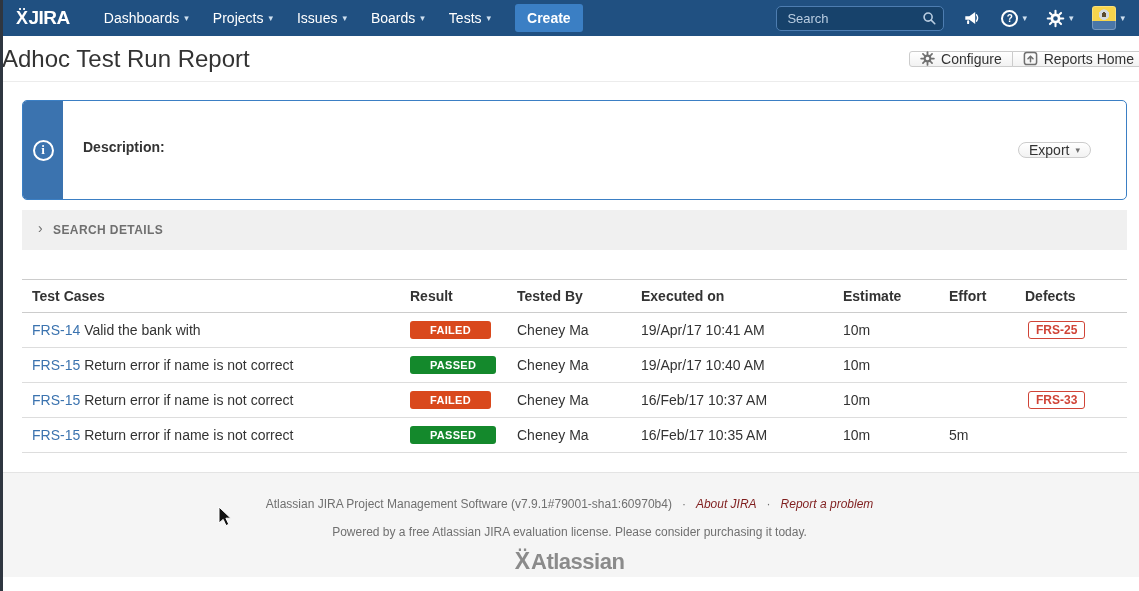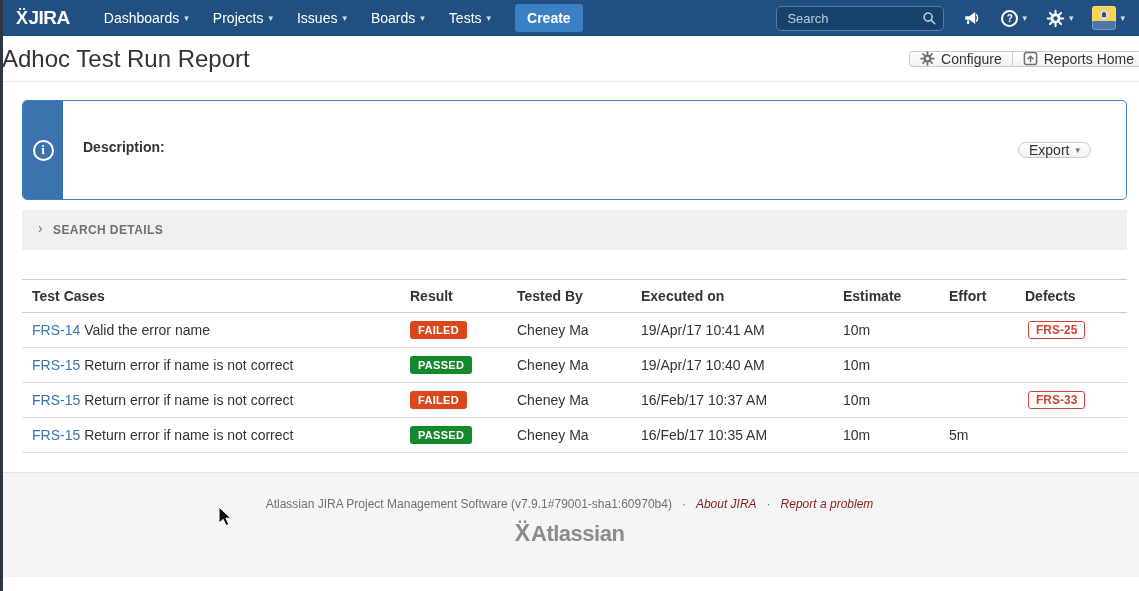--- a/index.html
+++ b/index.html
@@ -69,21 +69,21 @@
   
   .table-wrap { margin:29px 12px 0 22px; }
   table { width:100%; border-collapse:collapse; table-layout:fixed; }
   th { text-align:left; font-size:14px; font-weight:bold; color:#333;
     padding:8px 0; border-top:1px solid #ccc; border-bottom:1px solid #ccc; }
   td { font-size:14px; color:#333; padding:8px 0; border-bottom:1px solid #ddd;
     white-space:nowrap; overflow:hidden; }
   th:first-child, td:first-child { padding-left:10px; }
   .issue-link { color:#3b73af; text-decoration:none; cursor:pointer;text-align:right; }
   .status-badge { display:inline-block; font-size:11px; font-weight:bold; color:#fff;
-    padding:3px 8px; border-radius:3px; letter-spacing:.3px; }
+    padding:3px 20px; border-radius:3px; letter-spacing:.3px; }
   .status-badge.failed { background:#d9481c; }
   .status-badge.passed { background:#14892c; }
   .defect-badge { display:inline-block; font-size:12px; font-weight:bold; color:#d04437;
     border:1px solid #d04437; border-radius:3px; padding:1px 7px; background:#fff;
     cursor:pointer; margin-left:3px; }
 
   
   .footer { margin-top:19px; height:105px; background:#f5f5f5; border-top:1px solid #e4e4e4;
     text-align:center; padding-top:24px; color:#707070; font-size:12px; }
   .footer-links { display:flex; justify-content:center; align-items:center; gap:10px; }
@@ -237,21 +237,21 @@
         <th>Tested By</th>
         <th>Executed on</th>
         <th>Estimate</th>
         <th>Effort</th>
         <th>Defects</th>
       </tr>
     </thead>
     <tbody>
       <tr>
         <td><a class="issue-link">FRS-14</a>
-            <span>Valid the error name</span></td>
+            <span>Valid the bank with</span></td>
         <td><span class="status-badge failed">FAILED</span></td>
         <td>Cheney Ma</td>
         <td>19/Apr/17 10:41 AM</td>
         <td>10m</td>
         <td></td>
         <td><span class="defect-badge">FRS-25</span></td>
       </tr>
       <tr>
         <td><a class="issue-link">FRS-15</a>
             <span>Return error if name is not correct</span></td>
@@ -287,20 +287,21 @@
 </div>
 
 <div class="footer">
   <div class="footer-links">
     <span>Atlassian JIRA Project Management Software (v7.9.1#79001-sha1:60970b4)</span>
     <span>·</span>
     <a class="footer-link">About JIRA</a>
     <span>·</span>
     <a class="footer-link">Report a problem</a>
   </div>
+  <div class="license-line">Powered by a free Atlassian JIRA evaluation license. Please consider purchasing it today.</div>
   <div class="brand">
     <span class="mark">Ẍ</span>
     <span class="word">Atlassian</span>
   </div>
 </div>
 
 <div class="edge-strip"></div>
 <svg class="cursor" width="16" height="22" viewBox="0 0 16 22">
   <path d="M1 1 L1 17 L5.2 13.4 L8 19.6 L10.8 18.3 L7.9 12.2 L12.8 12.2 Z" fill="#111" stroke="#fff" stroke-width="1"></path>
 </svg>

